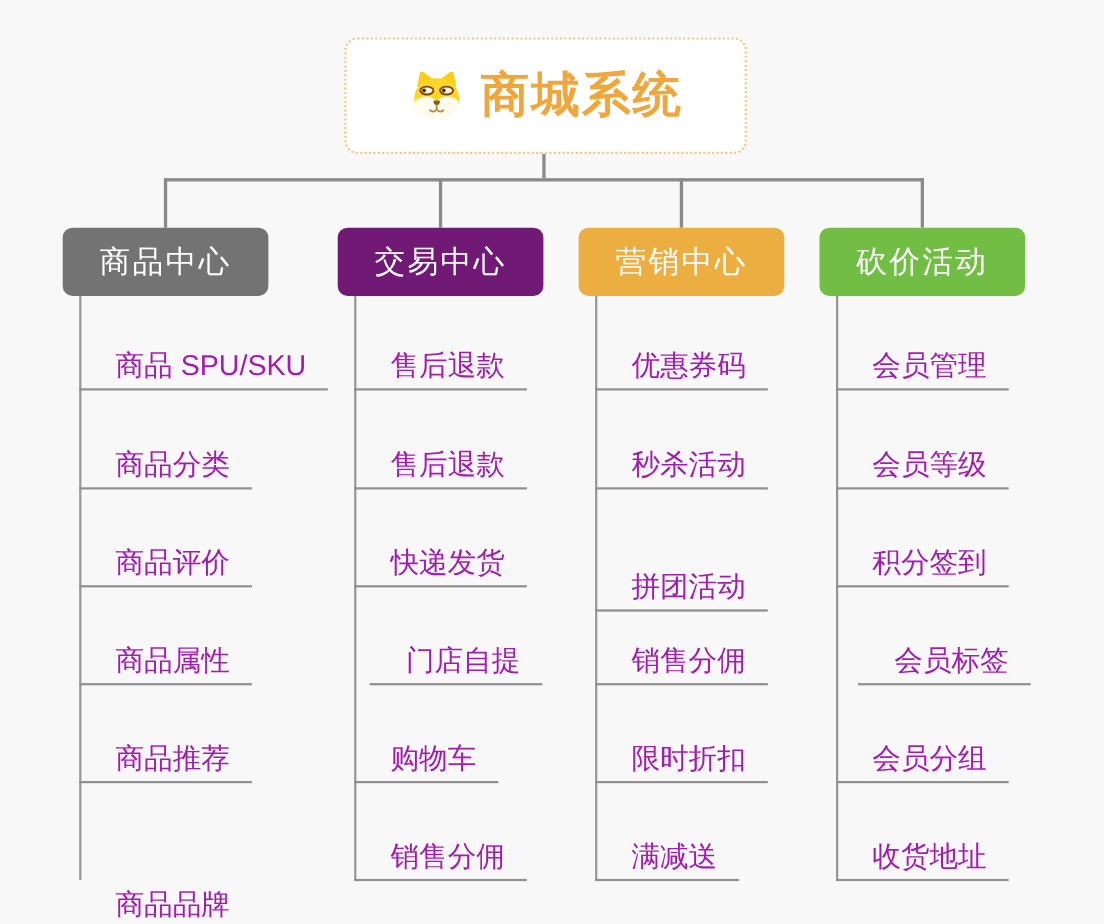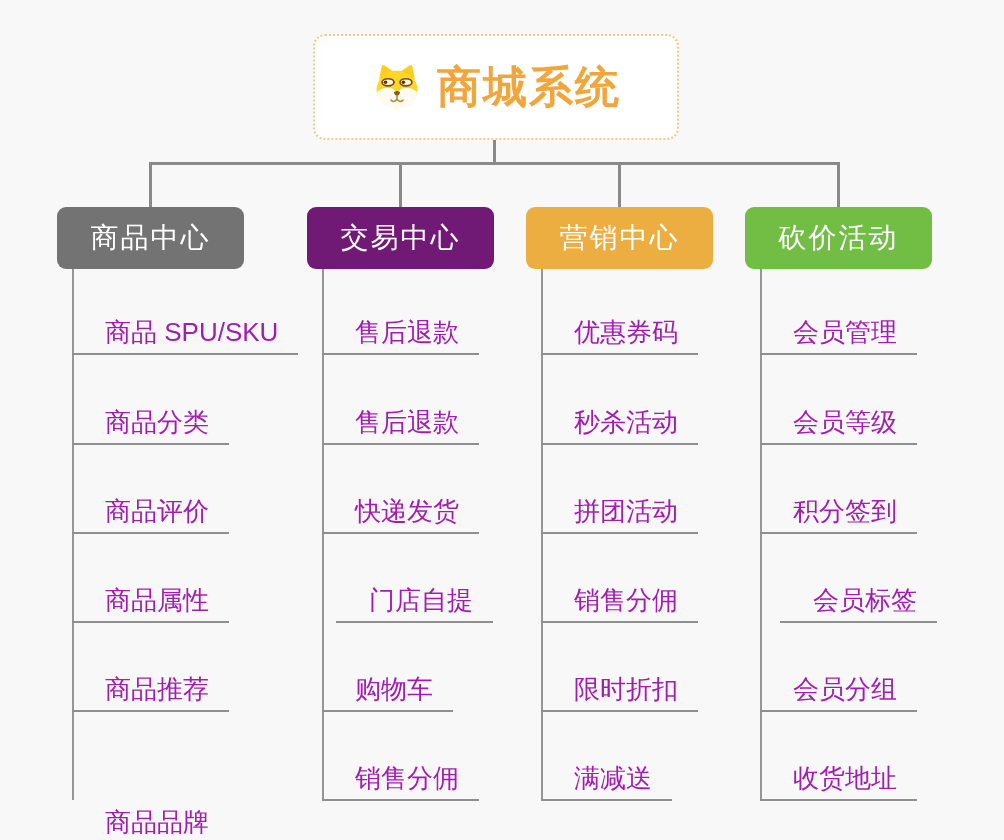--- a/index.html
+++ b/index.html
@@ -143,21 +143,21 @@
       <div class="branch-node" style="left: 526px; background: rgb(236, 174, 65);">
         <span>营销中心</span>
       </div>
       <div class="spine" style="left: 541px; top: 269px; height: 531px;"></div>
       <div class="leaf-node" style="left: 541px; top: 315px;">
         <span class="leaf-label">优惠券码</span>
       </div>
       <div class="leaf-node" style="left: 541px; top: 405px;">
         <span class="leaf-label">秒杀活动</span>
       </div>
-      <div class="leaf-node" style="left: 541px; top: 494px;">
+      <div class="leaf-node" style="left: 541px; top: 516px;">
         <span class="leaf-label">拼团活动</span>
       </div>
       <div class="leaf-node" style="left: 541px; top: 583px;">
         <span class="leaf-label">销售分佣</span>
       </div>
       <div class="leaf-node" style="left: 541px; top: 672px;">
         <span class="leaf-label">限时折扣</span>
       </div>
       <div class="leaf-node" style="left: 541px; top: 761px;">
         <span class="leaf-label">满减送</span>

